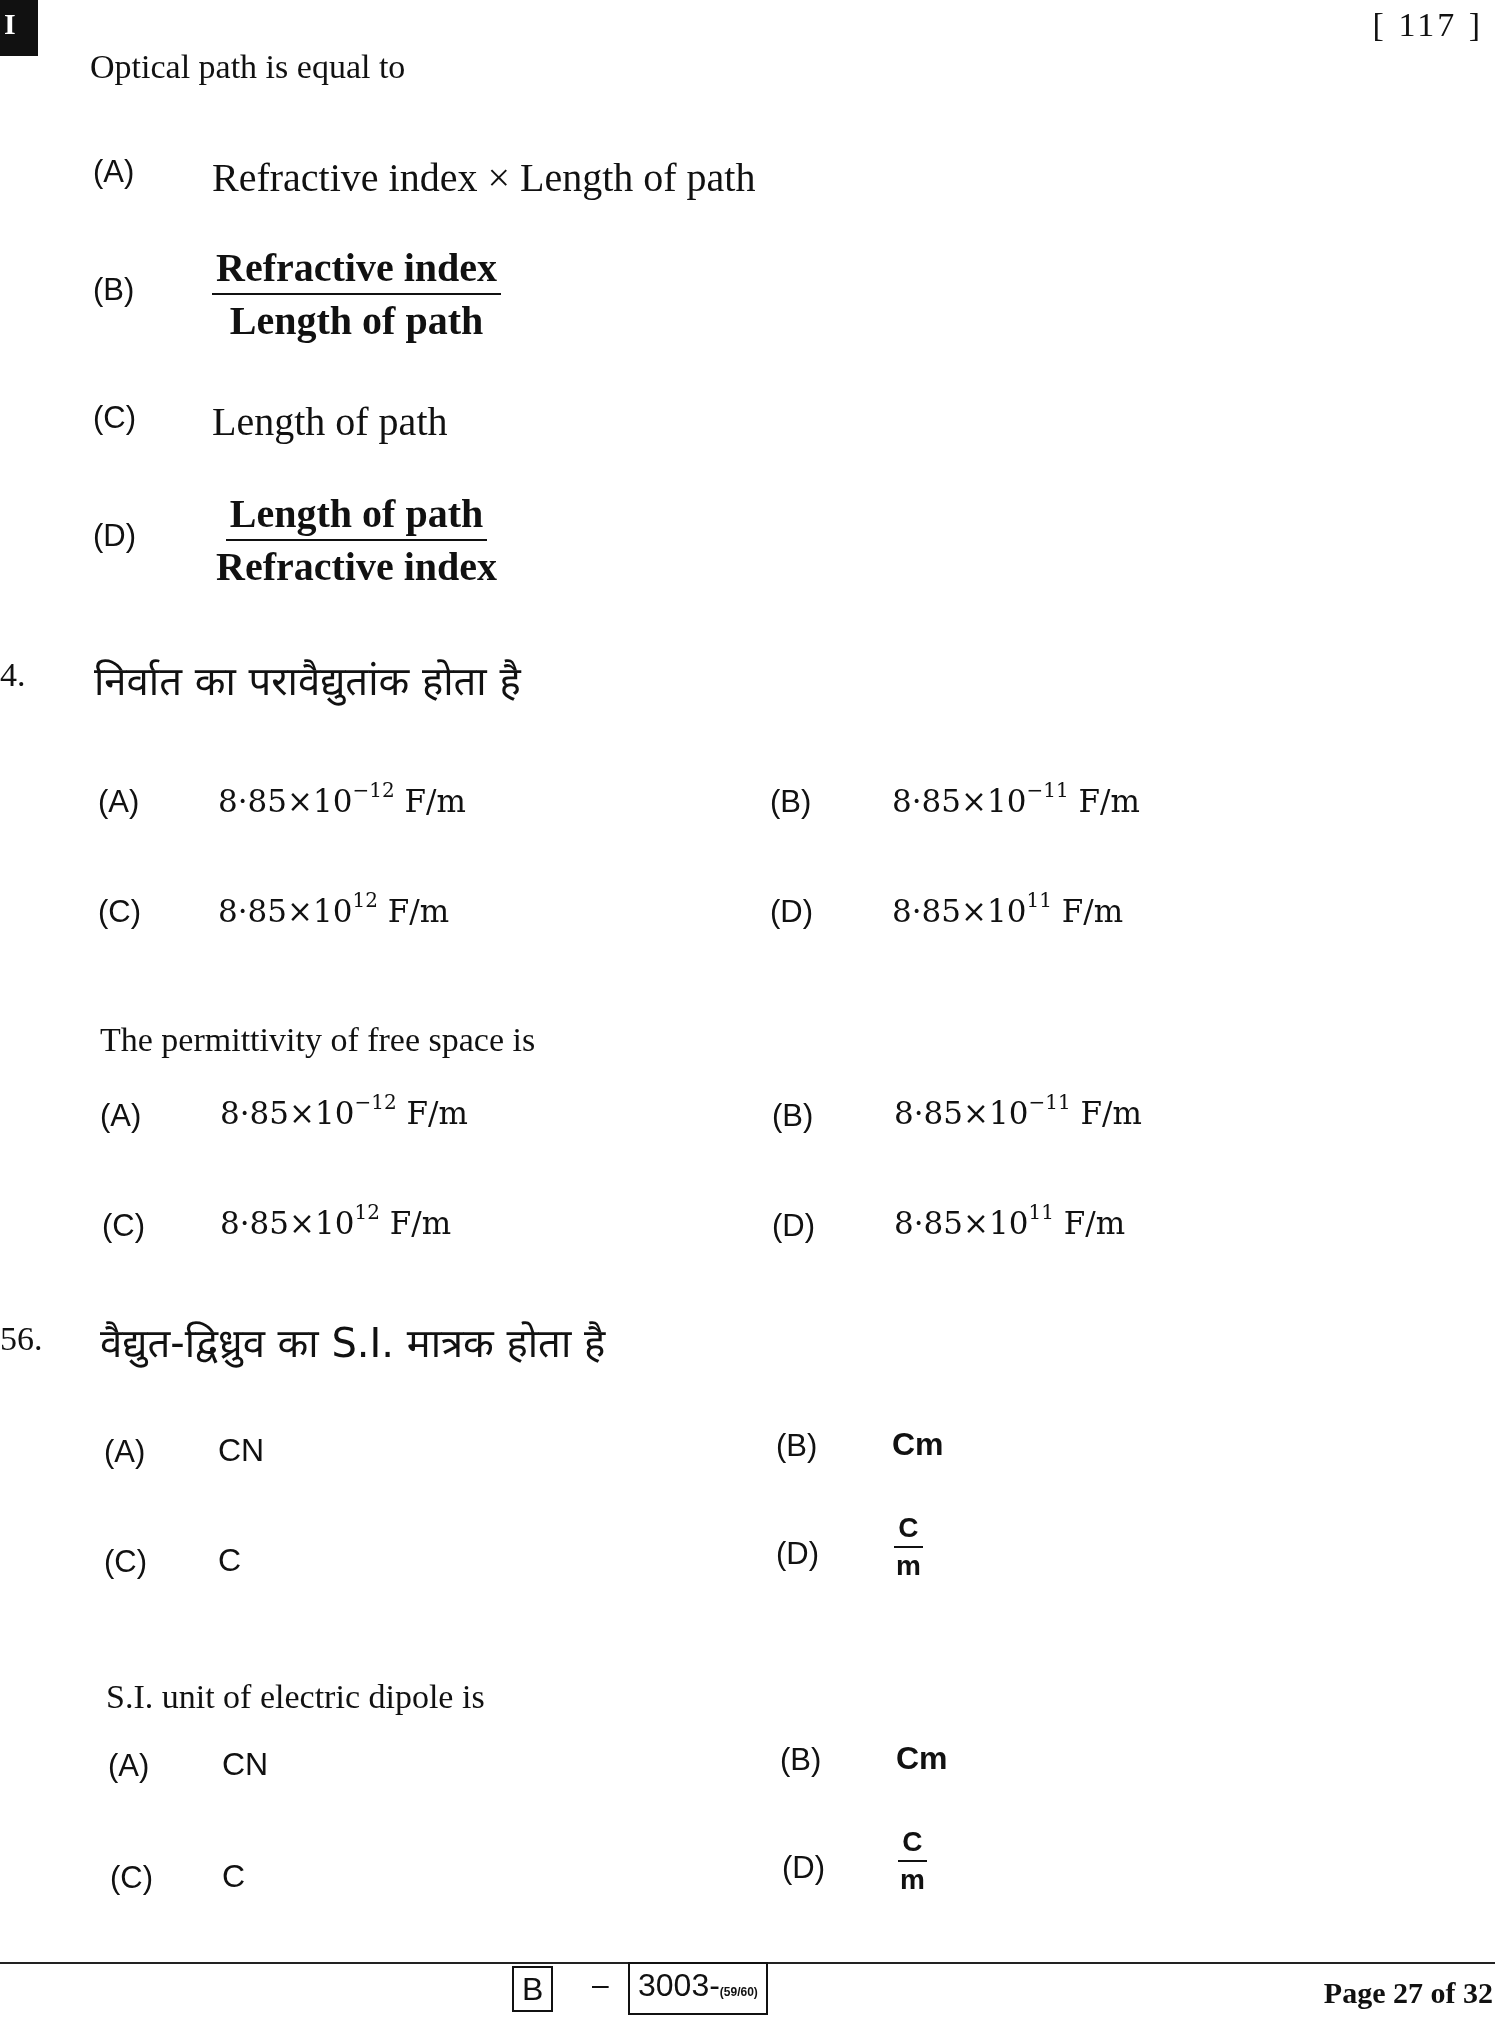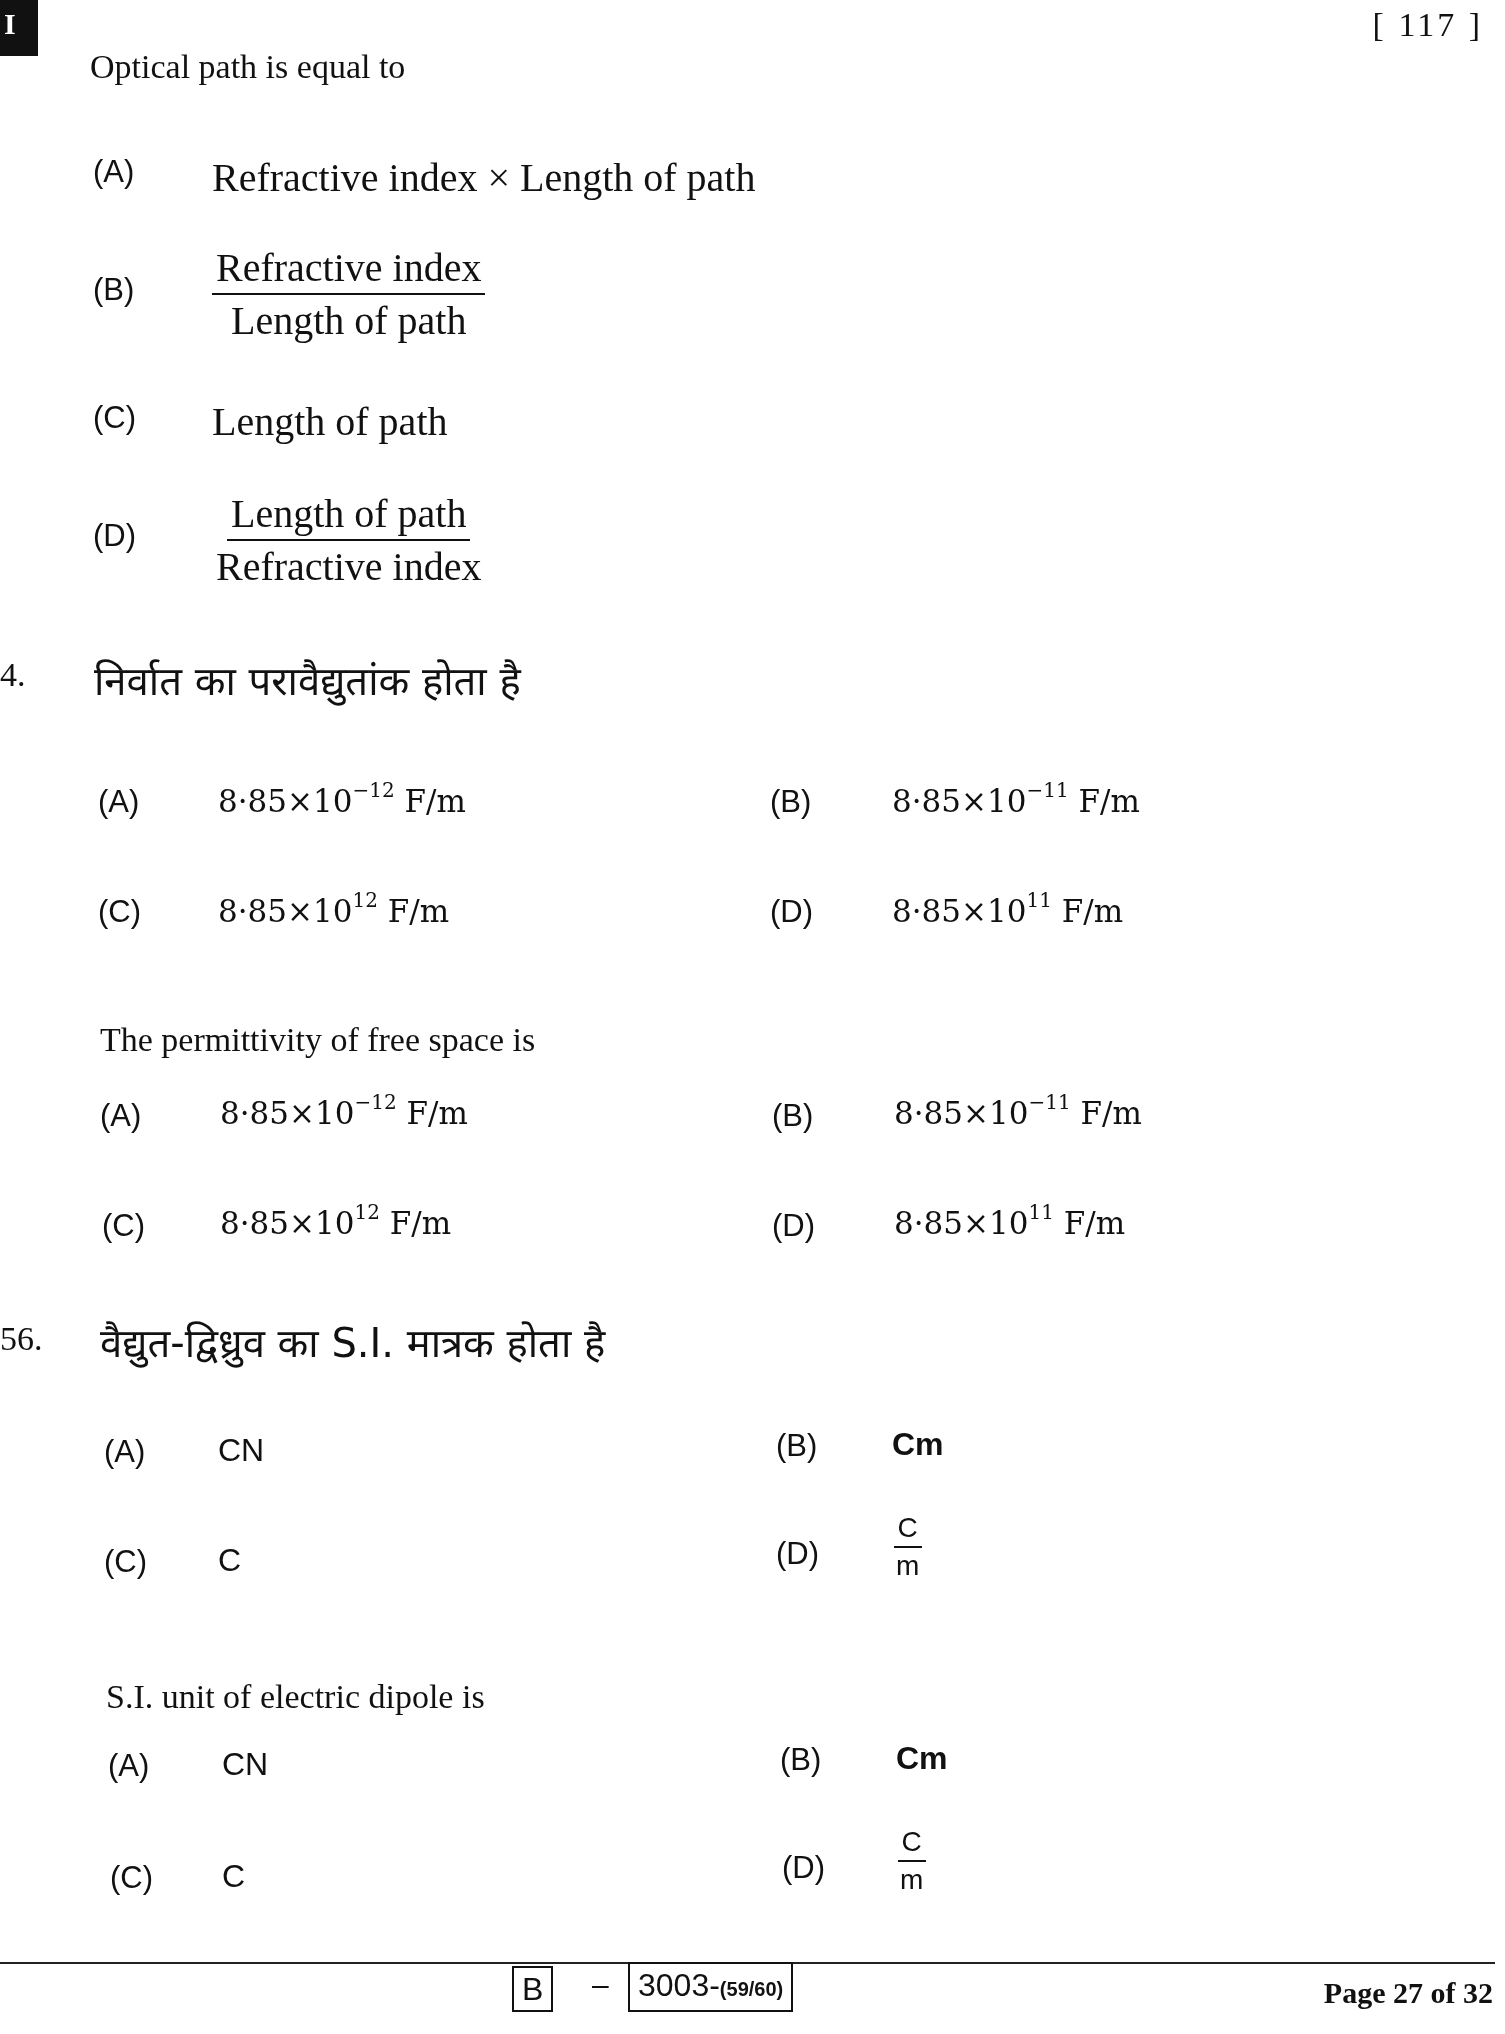--- a/index.html
+++ b/index.html
@@ -5,28 +5,28 @@
   html, body { margin: 0; padding: 0; background: #ffffff; }
   body { width: 1505px; height: 2034px; position: relative; overflow: hidden; color: #111; font-family: "Liberation Serif", serif; }
   .abs { position: absolute; white-space: nowrap; }
   .corner { left: 0; top: 0; width: 38px; height: 56px; background: #111; color: #fff; font-weight: bold; font-size: 30px; line-height: 48px; padding-left: 4px; box-sizing: border-box; }
   .pagenum { right: 22px; top: 6px; font-size: 34px; letter-spacing: 3px; }
   .q { font-size: 34px; }
   .opt-label { font-family: "Liberation Sans", sans-serif; font-size: 31px; }
   .opt-text { font-size: 40px; }
   .math { font-family: "DejaVu Serif", serif; font-size: 31px; }
   .sans { font-family: "Liberation Sans", sans-serif; font-size: 32px; }
-  .frac { display: inline-flex; flex-direction: column; align-items: center; }
+  .frac { display: inline-flex; flex-direction: column; align-items: center; font-weight: bold; }
   .frac .num { border-bottom: 2px solid #111; padding: 0 4px 2px; }
   .frac .den { padding: 2px 4px 0; }
   sup { font-size: 20px; position: relative; top: -4px; }
   .hindi { font-family: "DejaVu Sans", sans-serif; font-size: 40px; }
   .footer-line { left: 0; top: 1962px; width: 1495px; height: 2px; background: #222; }
   .box { border: 2px solid #111; padding: 0 8px; font-family: "Liberation Sans", sans-serif; font-size: 32px; line-height: 42px; }
-  .box small { font-size: 20px; font-weight: bold; }
+  .box small { font-size: 12px; font-weight: bold; }
   .pageof { font-size: 30px; font-weight: bold; }
 </style>
 </head>
 <body>
 
 <div class="abs corner">I</div>
 <div class="abs pagenum">[ 117 ]</div>
 
 <div class="abs q" style="left:90px; top:48px;">Optical path is equal to</div>
 

